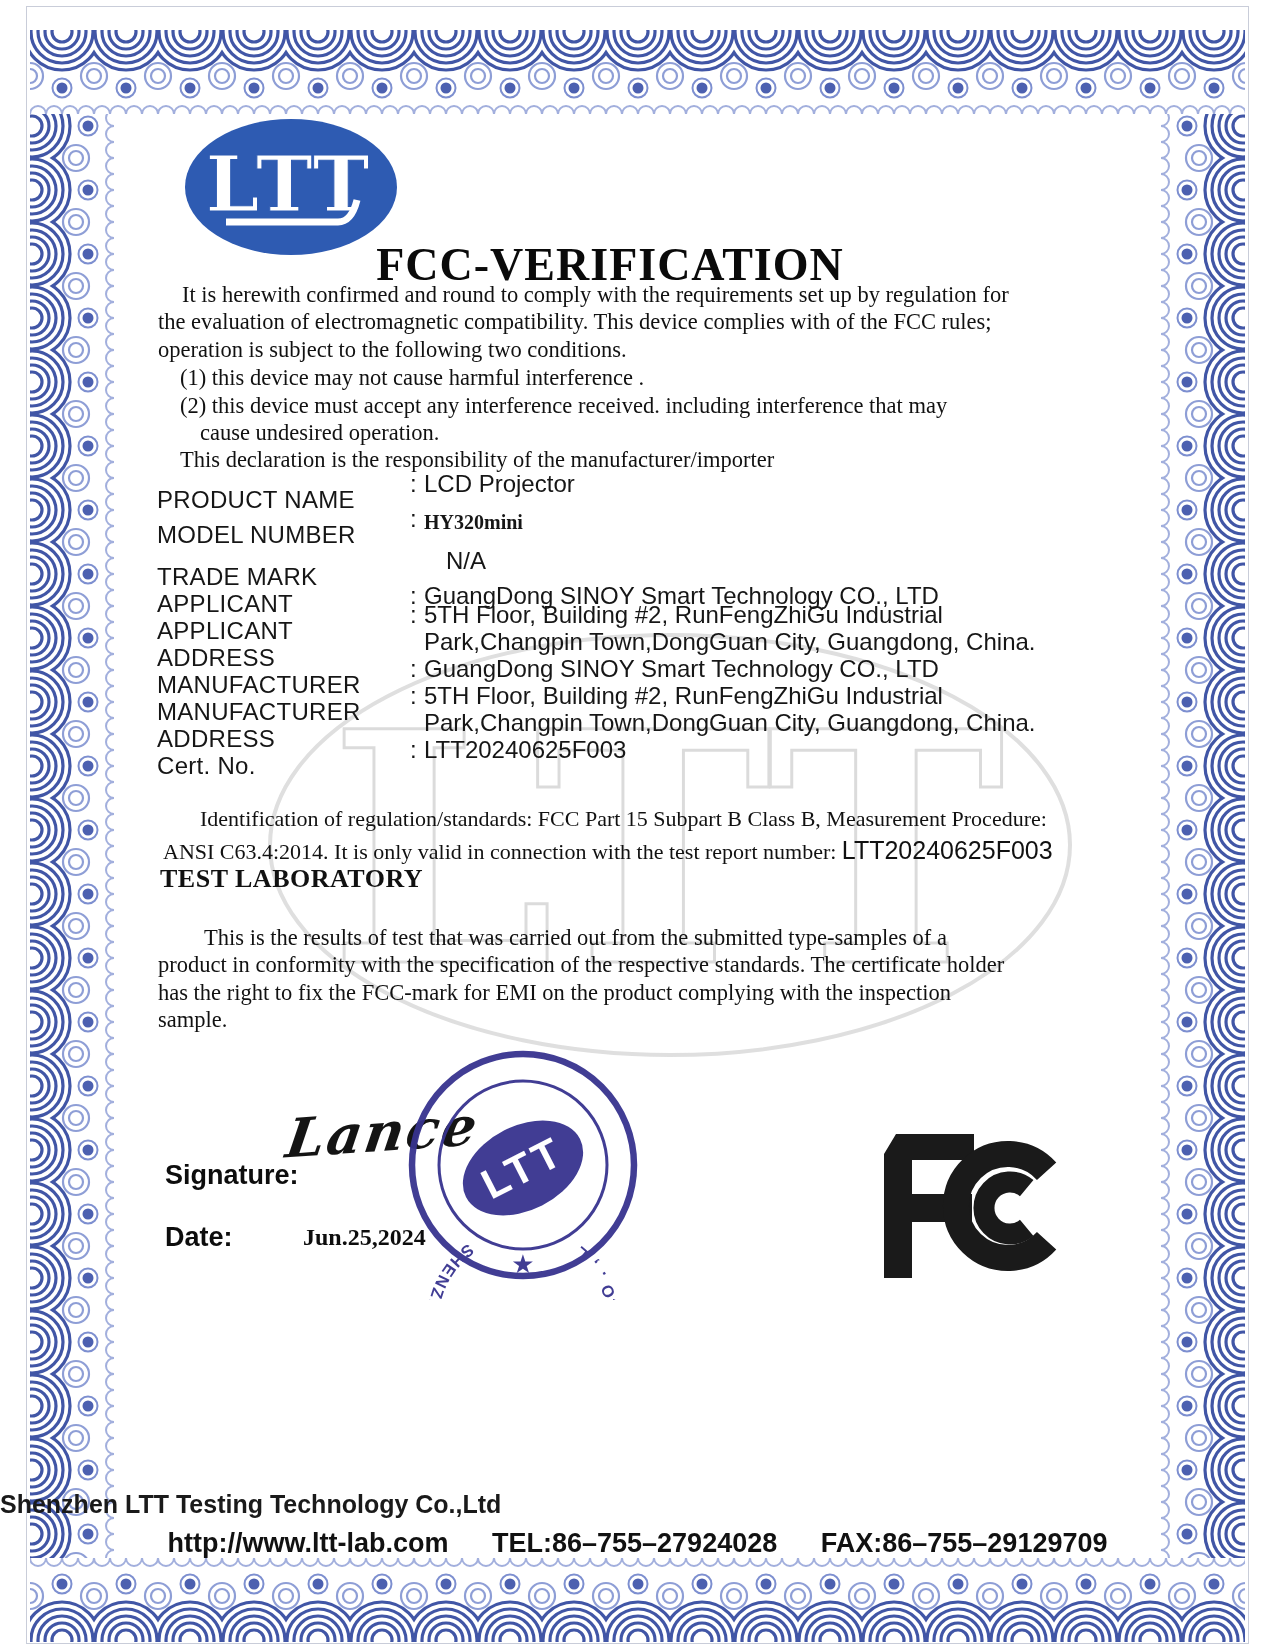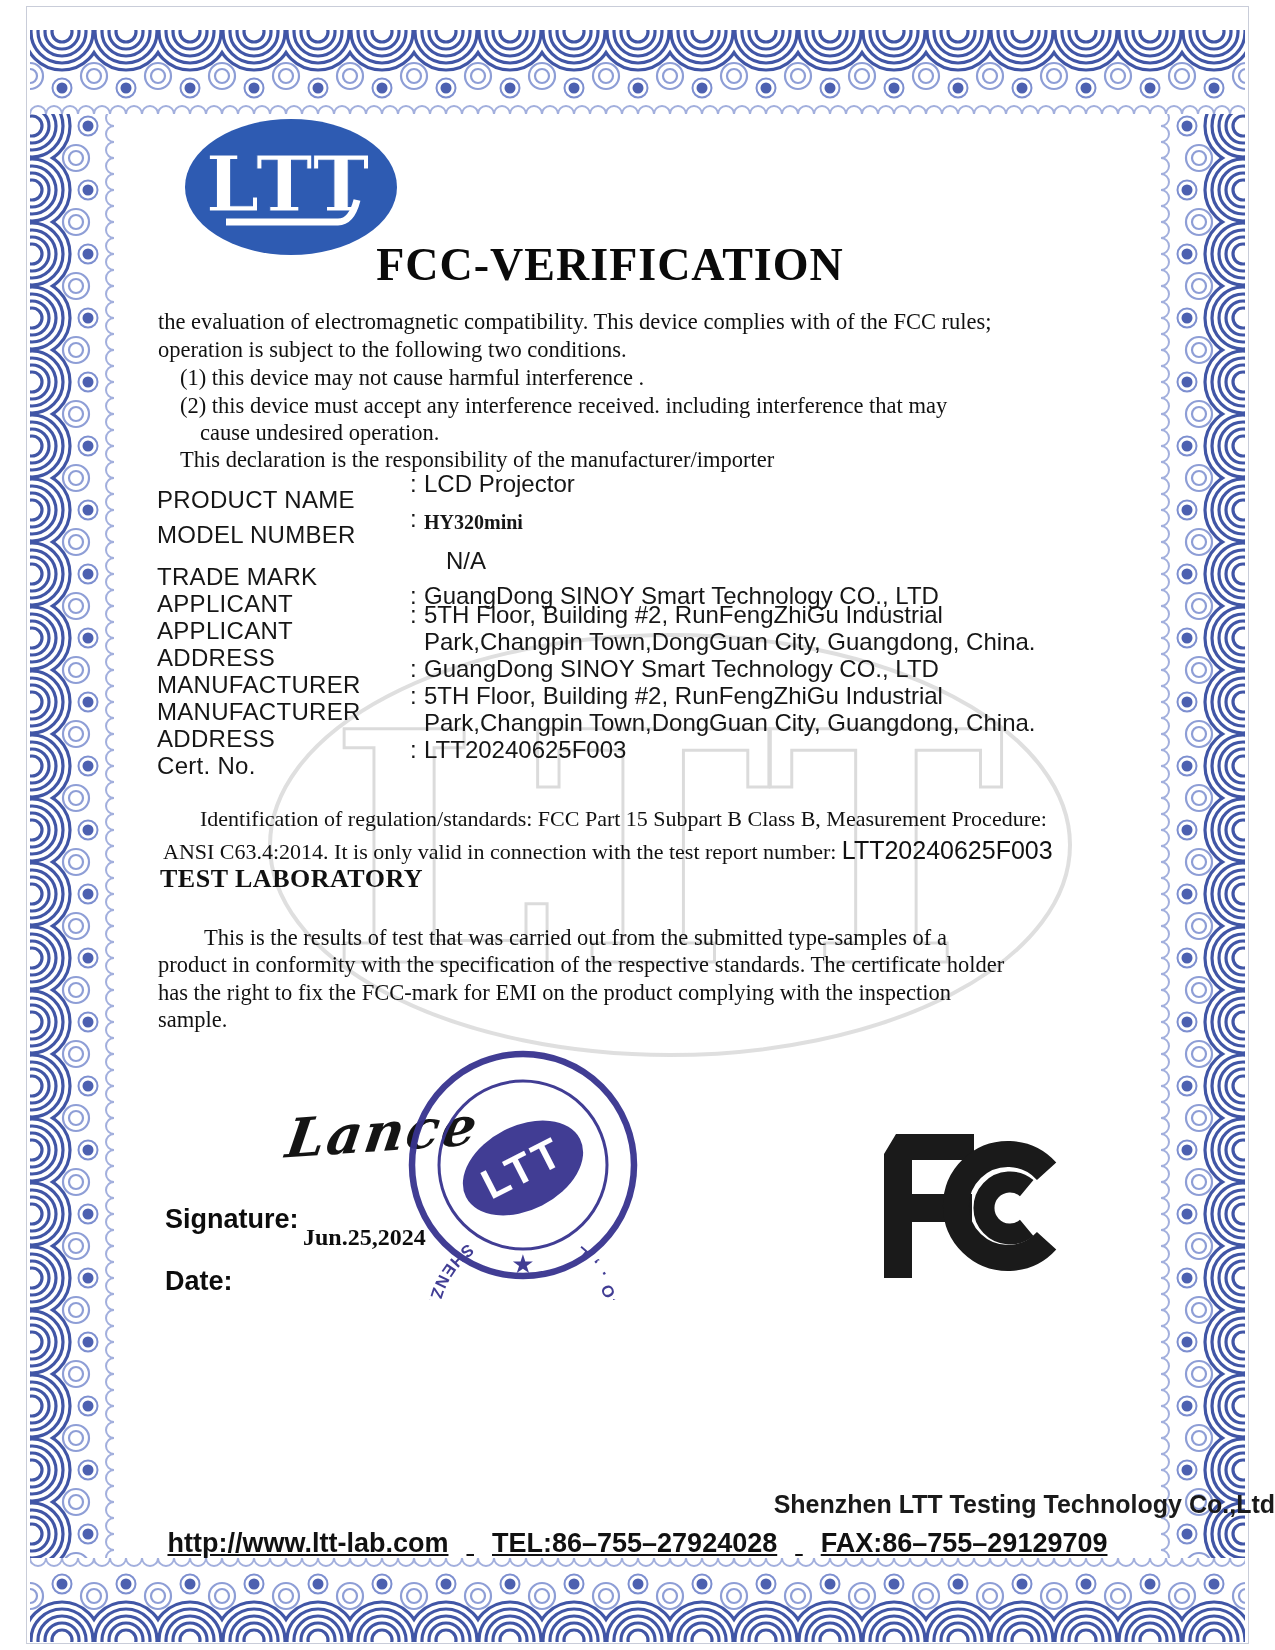--- a/index.html
+++ b/index.html
@@ -57,33 +57,33 @@
   
   .testlab-h{left:160px;top:864px;font-weight:700;font-size:26px;letter-spacing:.5px;}
   .tl-line{left:158px;width:980px;font-size:22.5px;line-height:27px;white-space:nowrap;margin-top:26px;}
   .t0{top:898px;padding-left:46px;}
   .t1{top:925px;}
   .t2{top:953px;}
   .t3{top:980px;}
 
   
   .sig-label,.date-label{font-family:"Liberation Sans", sans-serif;font-weight:700;
-        font-size:27px;color:#0d0d0d;margin-top:44px;}
+        font-size:27px;color:#0d0d0d;}
   .sig-label{left:165px;top:1160px;}
   .date-label{left:165px;top:1222px;}
   .sig-script{left:288px;top:1100px;font-family:"DejaVu Serif", serif;font-style:italic;
         font-weight:700;font-size:54px;color:#141414;
         transform:skewX(-12deg) rotate(-4deg);letter-spacing:2px;}
   .date-value{left:303px;top:1224px;font-weight:700;font-size:24px;color:#0d0d0d;}
 
   
-  .footer-company{left:0;top:1490px;width:1275px;text-align:right;
+  .footer-company{left:0;top:1490px;width:1275px;text-align:left;
         font-family:"Liberation Sans", sans-serif;font-weight:700;font-size:25px;color:#1a1a1a;}
   .footer-contact{left:0;top:1528px;width:1275px;text-align:center;
-        font-family:"Liberation Sans", sans-serif;font-weight:700;font-size:27px;color:#111;text-decoration:underline;}
+        font-family:"Liberation Sans", sans-serif;font-weight:700;font-size:27px;color:#111;}
   .footer-contact span{margin:0 18px;}
 </style>
 </head>
 <body>
 
 <div class="page">
 
   <svg class="abs frame-layer" width="1275" height="1650" viewBox="0 0 1275 1650">
     <defs>
       <pattern id="bandTop" width="64" height="84" patternUnits="userSpaceOnUse" patternTransform="translate(30,30)">
@@ -198,20 +198,21 @@
   <div class="abs content-layer">
 
     <svg class="abs logo" viewBox="0 0 222 142">
       <ellipse cx="111" cy="71" rx="106" ry="68" fill="#2e5bb2"></ellipse>
       <text x="109" y="95" text-anchor="middle" font-family="DejaVu Serif, serif" font-weight="700" font-size="76" fill="#ffffff" stroke="#2e5bb2" stroke-width="1" letter-spacing="3">LTT</text>
       <path d="M 46 106 H 158 C 168 106 174 96 177 84" fill="none" stroke="#ffffff" stroke-width="7"></path>
     </svg>
 
     <div class="abs title">FCC-VERIFICATION</div>
 
+    <div class="abs intro-line i0">It is herewith confirmed and round to comply with the requirements set up by regulation for</div>
     <div class="abs intro-line i1">the evaluation of electromagnetic compatibility. This device complies with of the FCC rules;</div>
     <div class="abs intro-line i2">operation is subject to the following two conditions.</div>
     <div class="abs intro-line i3">(1) this device may not cause harmful interference .</div>
     <div class="abs intro-line i4">(2) this device must accept any interference received. including interference that may</div>
     <div class="abs intro-line i5">cause undesired operation.</div>
     <div class="abs intro-line i6">This declaration is the responsibility of the manufacturer/importer</div>
 
     <div class="frow r0">
       <span class="lbl">PRODUCT NAME</span>
       <span class="colon">:</span>

